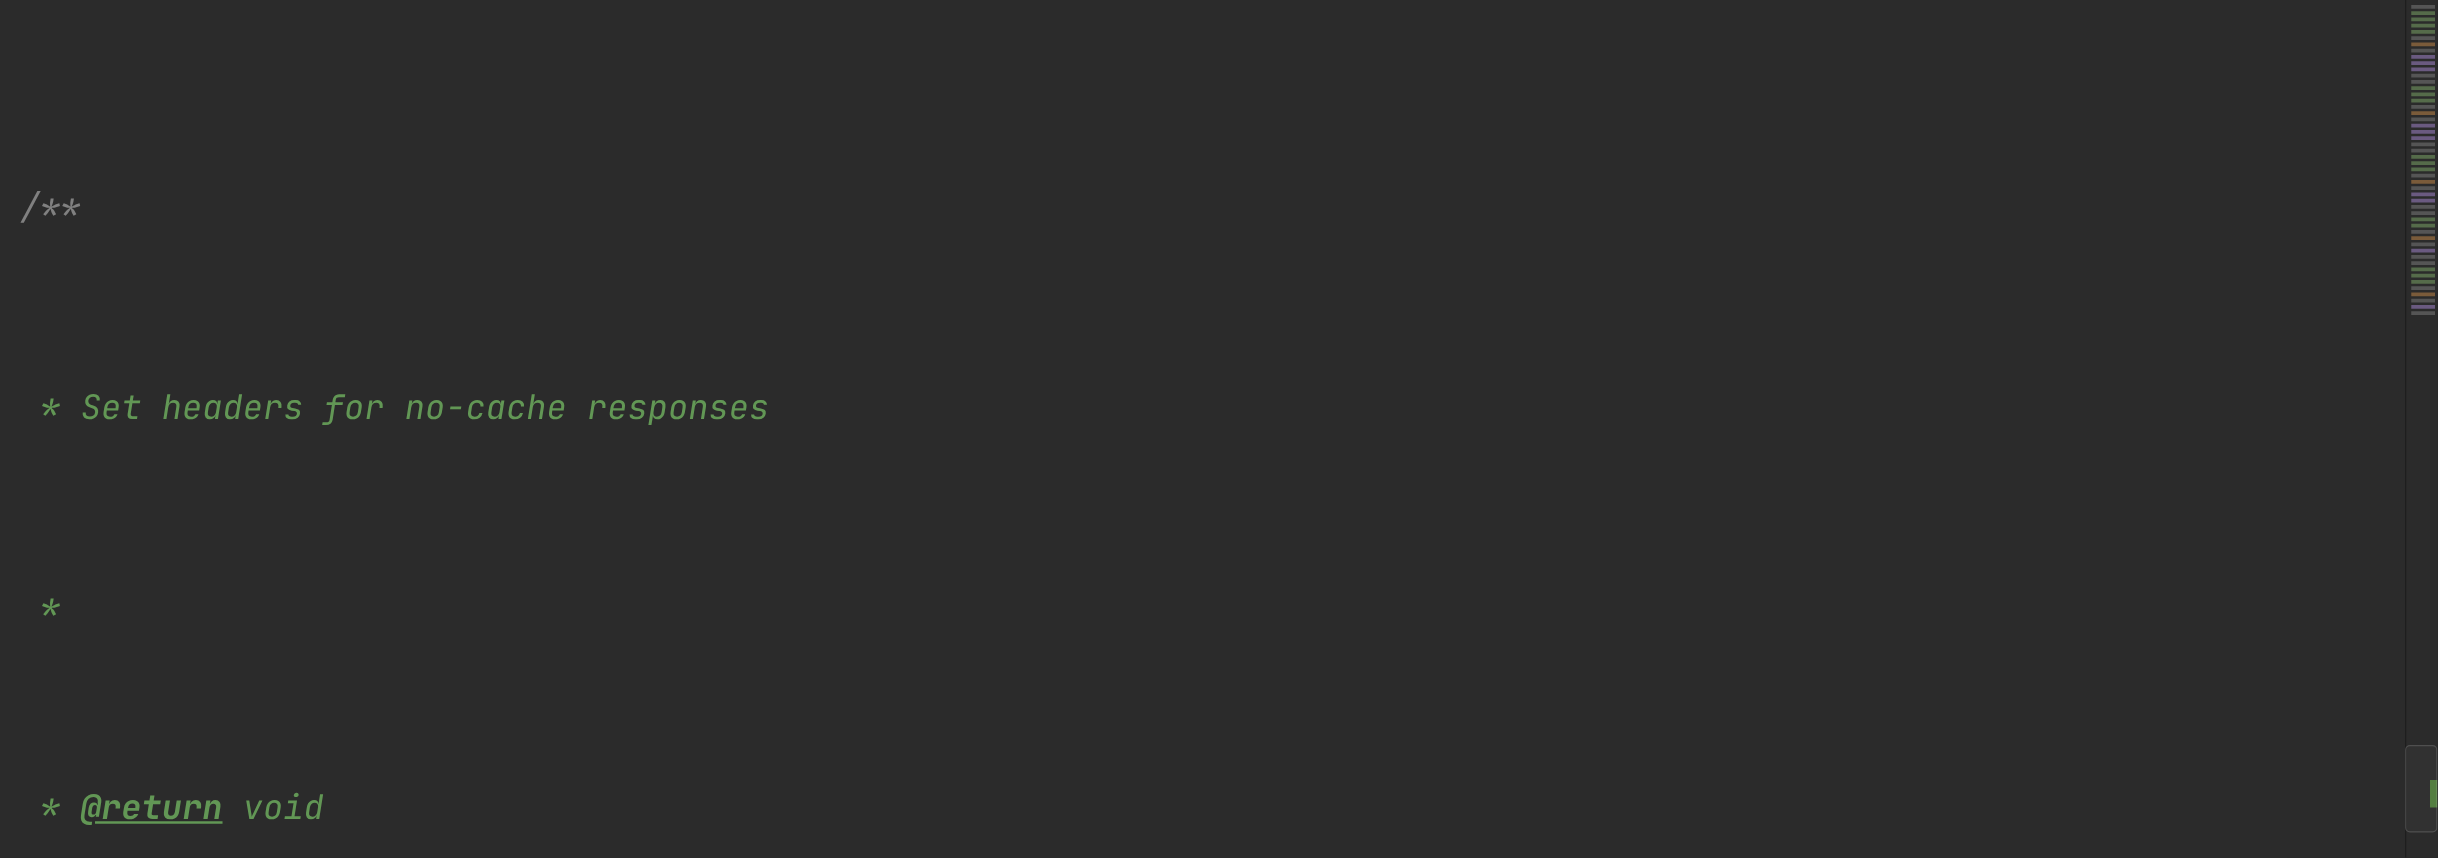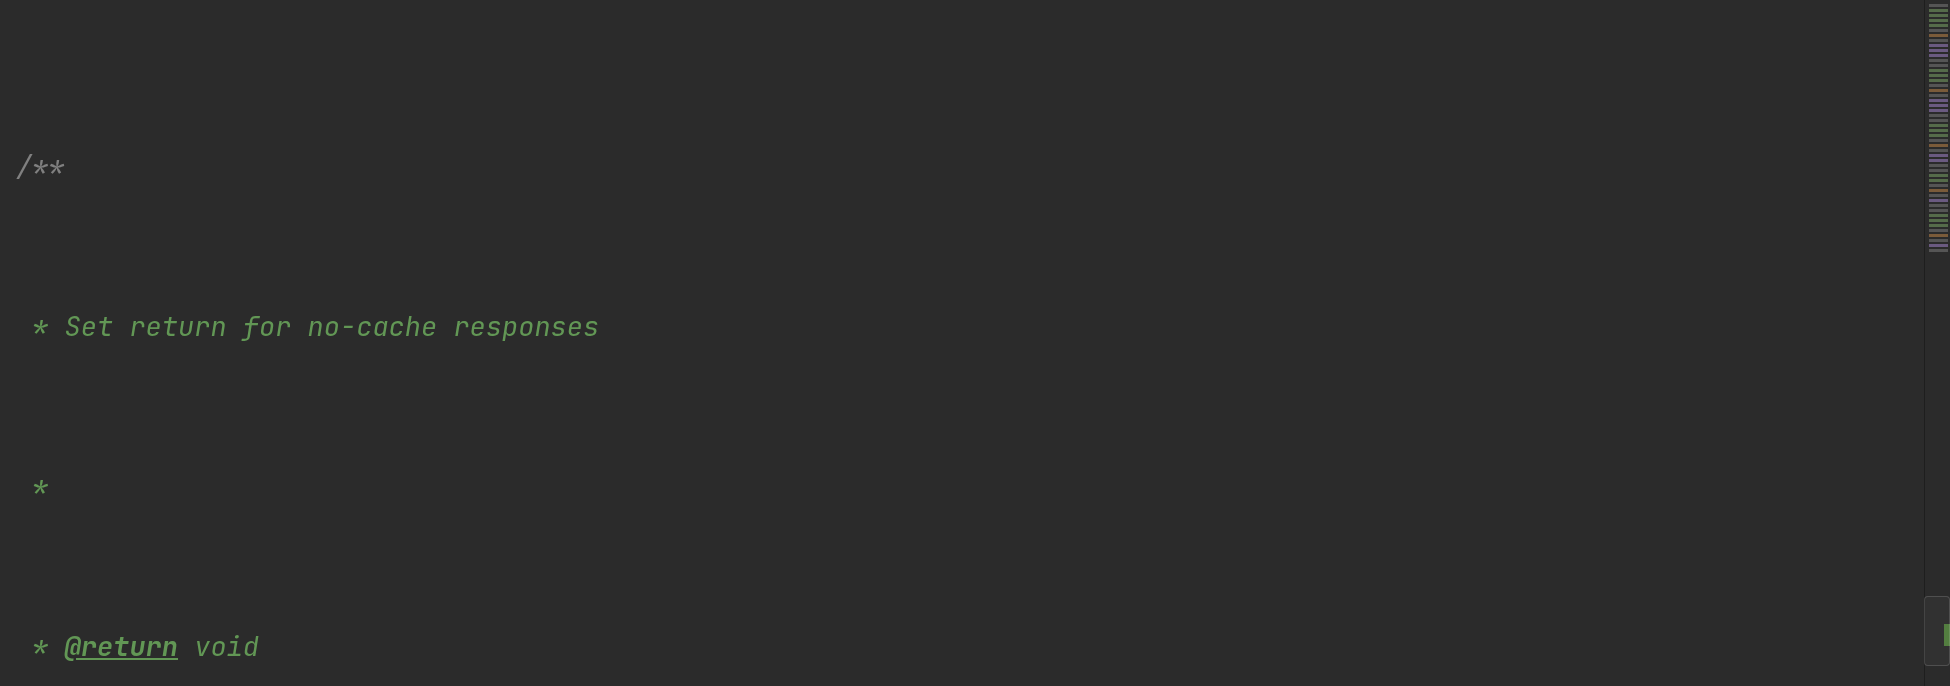--- a/index.html
+++ b/index.html
@@ -77,21 +77,21 @@
 </style>
 </head>
 <body>
 
 <div class="editor-wrap">
 
   <div class="code-area">
 
     <div class="line"><span class="comment">/**</span></div>
 
-    <div class="line"><span class="comment-green"> * Set return for no-cache responses</span></div>
+    <div class="line"><span class="comment-green"> * Set headers for no-cache responses</span></div>
 
     <div class="line"><span class="comment-green"> *</span></div>
 
     <div class="line"><span class="comment-green"> * </span><span class="doc-tag">@return</span><span class="comment-green"> void</span></div>
 
     
 
     
 
     

